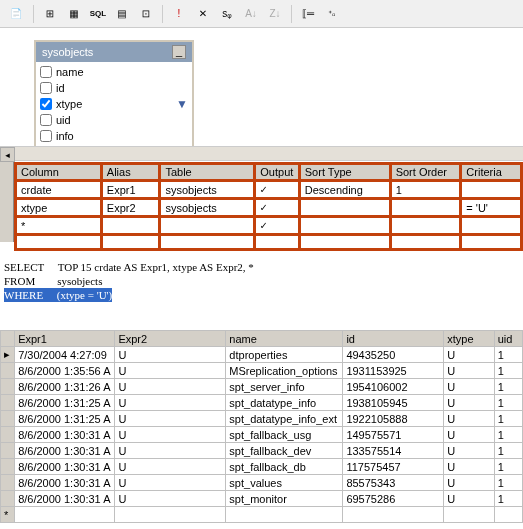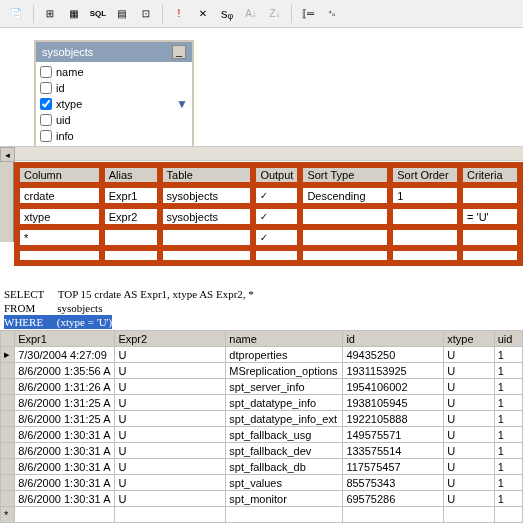--- a/index.html
+++ b/index.html
@@ -20,26 +20,26 @@
   .panel-row .filter { margin-left: auto; color: #4060a0; font-size: 12px; }
   
   
   .scroll-strip { position: absolute; top: 146px; left: 0; right: 0; height: 15px; background: #e4e0d8; border-top: 1px solid #ccc; border-bottom: 1px solid #ccc; }
   .scroll-strip .arrow { width: 15px; height: 15px; background: #d4d0c8; border: 1px solid #aaa; display: inline-flex; align-items: center; justify-content: center; font-size: 9px; cursor: pointer; }
   
   
   .design-grid { position: absolute; top: 162px; left: 0; right: 0; height: 80px; display: flex; }
   .dg-gutter { width: 14px; background: #d4d0c8; border-right: 1px solid #888; }
   .dg-table { flex: 1; border-collapse: collapse; }
-  .dg-table th, .dg-table td { border: 6px solid #c2410c; text-align: left; padding: 1px 4px; font-size: 11px; height: 15px; font-weight: normal; }
+  .dg-table th, .dg-table td { border: 3px solid #c2410c; text-align: left; padding: 1px 4px; font-size: 11px; height: 15px; font-weight: normal; }
   .dg-table th { background: #d4d0c8; }
   .dg-check { text-align: center; font-family: monospace; }
   
   
-  .sql-pane { position: absolute; top: 260px; left: 4px; right: 4px; font-family: Tahoma; font-size: 11px; line-height: 14px; margin-top: 27px; }
+  .sql-pane { position: absolute; top: 260px; left: 4px; right: 4px; font-family: Tahoma; font-size: 11px; line-height: 14px; }
   .sql-line { white-space: pre; }
   .sql-hl { background: #3169c6; color: #fff; display: inline-block; text-align: center; }
   
   
   .res-grid { position: absolute; top: 330px; left: 0; right: 0; bottom: 0; overflow: hidden; }
   .res-table { border-collapse: collapse; width: 100%; }
   .res-table th, .res-table td { border: 1px solid #c0c0c0; padding: 1px 3px; font-size: 11px; height: 16px; text-align: left; font-weight: normal; white-space: nowrap; overflow: hidden; }
   .res-table th { background: #d4d0c8; }
   .res-gutter { width: 14px; background: #d4d0c8; text-align: center; }
   .res-table td { background: #fff; }
@@ -76,21 +76,21 @@
   <div class="tb-btn">⊞</div>
   <div class="tb-btn">▦</div>
   <div class="tb-btn">
       <b style="font-size:8px">SQL</b>
     </div>
   <div class="tb-btn">▤</div>
   <div class="tb-btn">⊡</div>
   <div class="tb-sep"></div>
   <div class="tb-btn" style="color:#c00">!</div>
   <div class="tb-btn">✕</div>
-  <div class="tb-btn" style="font-size:13px">sᵩ</div>
+  <div class="tb-btn" style="font-size:10px">sᵩ</div>
   <div class="tb-btn" style="color:#aaa">A↓</div>
   <div class="tb-btn" style="color:#aaa">Z↓</div>
   <div class="tb-sep"></div>
   <div class="tb-btn">⟦═</div>
   <div class="tb-btn">⁺▫</div>
 </div>
 
 <div class="panel">
   <div class="panel-title">
     <span>sysobjects</span>

